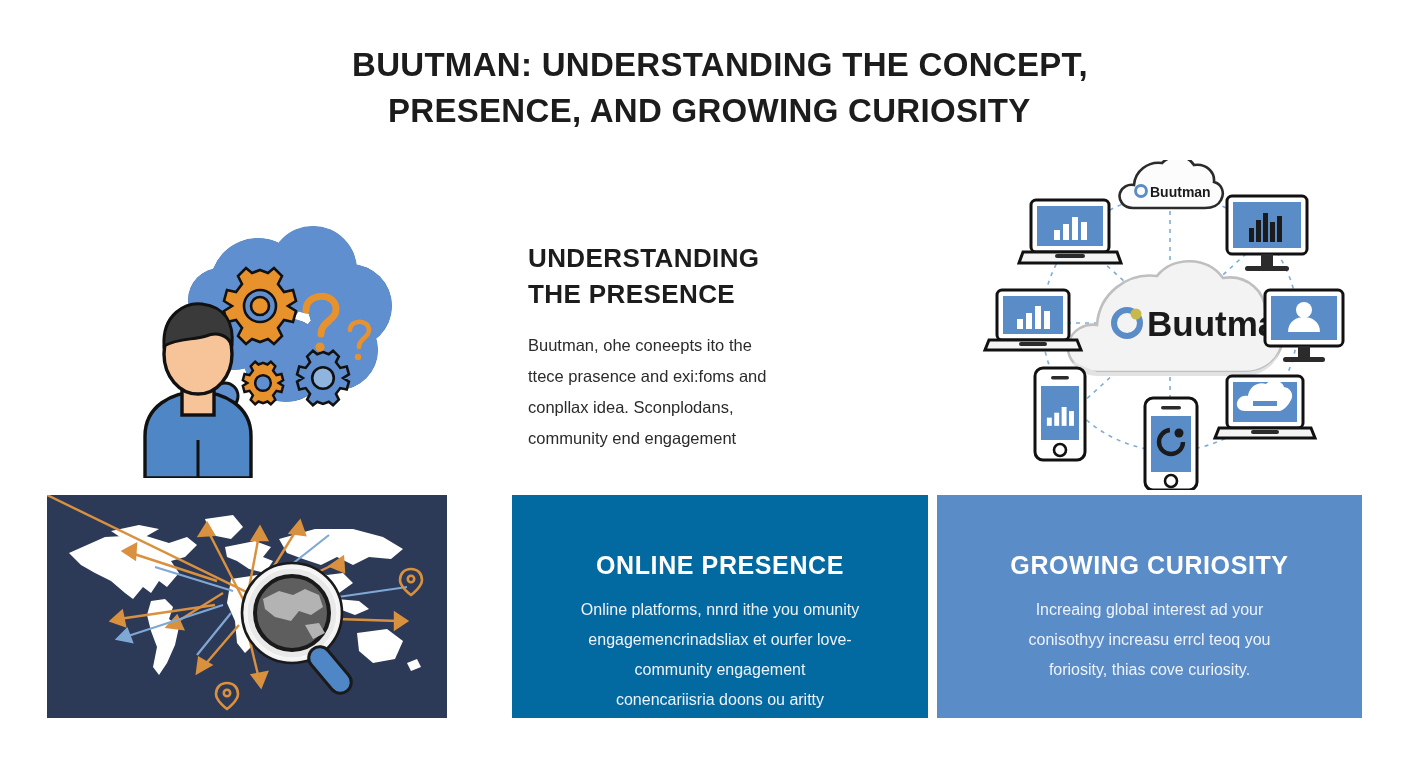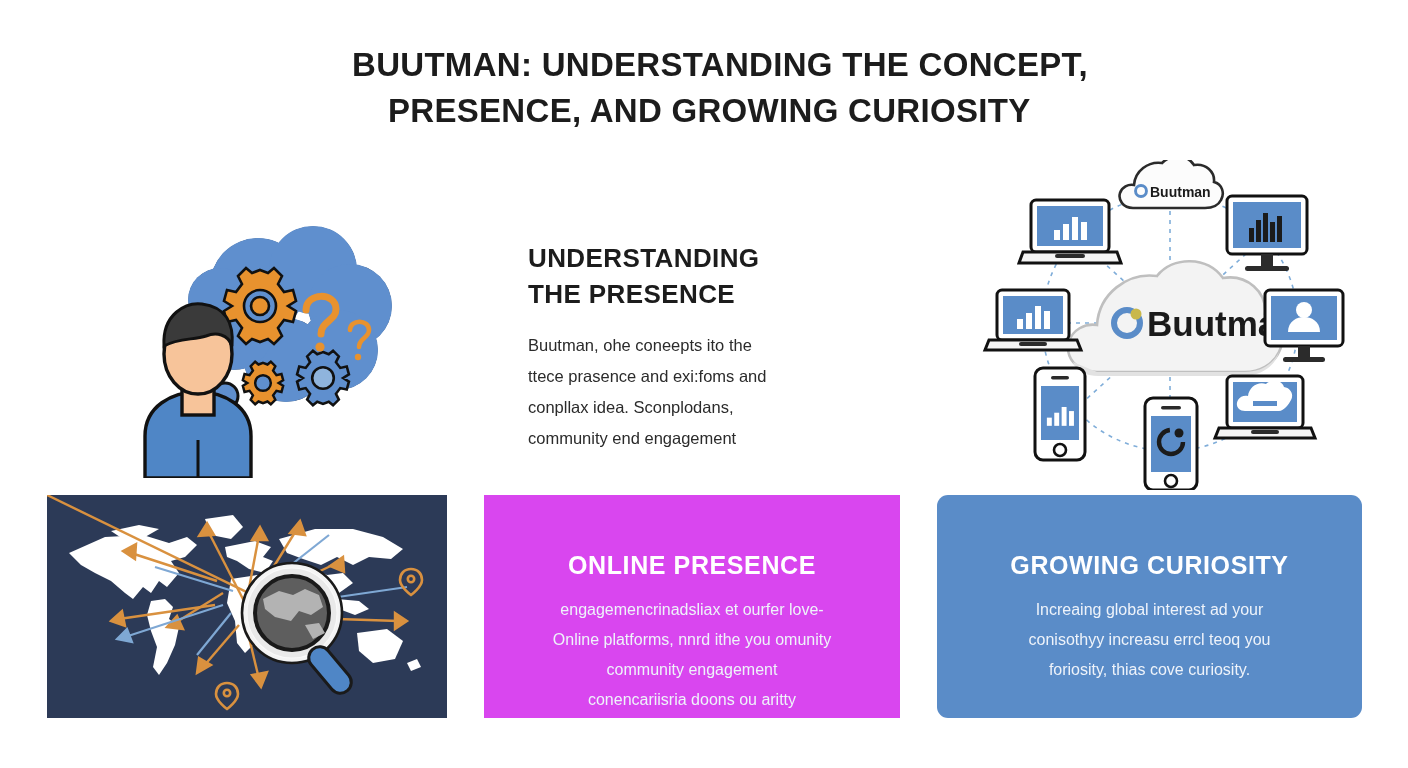--- a/index.html
+++ b/index.html
@@ -40,22 +40,22 @@
   .mid-body {
     margin-top:18px;
     font-size:16.5px; color:#2b2b2b;
     text-align:left; line-height:31px;
   }
 
   
   .panels { position:absolute; left:0; top:495px; width:1408px; height:223px; }
   .panel { position:absolute; top:0; height:223px; overflow:hidden; }
   .panel.dark  { left:47px;  width:400px; background:#2c3a57; }
-  .panel.blue1 { left:484px; width:416px; background:#d946ef; }
-  .panel.blue2 { left:937px; width:425px; background:#5a8cc8;border-radius:11px; }
+  .panel.blue1 { left:512px; width:416px; background:#0369a1; }
+  .panel.blue2 { left:937px; width:425px; background:#5a8cc8; }
   .panel-inner {
     position:absolute; left:0; right:0; top:54px;
     padding:0 26px; text-align:center;
   }
   .panel-heading {
     font-size:25px; font-weight:bold; color:#ffffff;
     letter-spacing:0.6px; line-height:32px;
   }
   .panel-body {
     margin-top:14px; font-size:16px; color:#eef3fa;
@@ -394,22 +394,22 @@
           <circle cx="245" cy="118" r="50" fill="none" stroke="#1a1a1a" stroke-width="2.6"></circle>
           <rect x="272" y="148" width="22" height="54" rx="11" transform="rotate(-40 283 175)" fill="#4f86c6" stroke="#1a1a1a" stroke-width="3"></rect>
         </g>
       </svg>
     </div>
 
     <div class="panel blue1">
       <div class="panel-inner">
         <div class="panel-heading">ONLINE PRESENCE</div>
         <div class="panel-body">
+          <div>Online platforms, nnrd ithe you omunity</div>
           <div>engagemencrinadsliax et ourfer love-</div>
-          <div>Online platforms, nnrd ithe you omunity</div>
           <div>community engagement</div>
           <div>conencariisria doons ou aritty</div>
         </div>
       </div>
     </div>
 
     <div class="panel blue2">
       <div class="panel-inner">
         <div class="panel-heading">GROWING CURIOSITY</div>
         <div class="panel-body">

